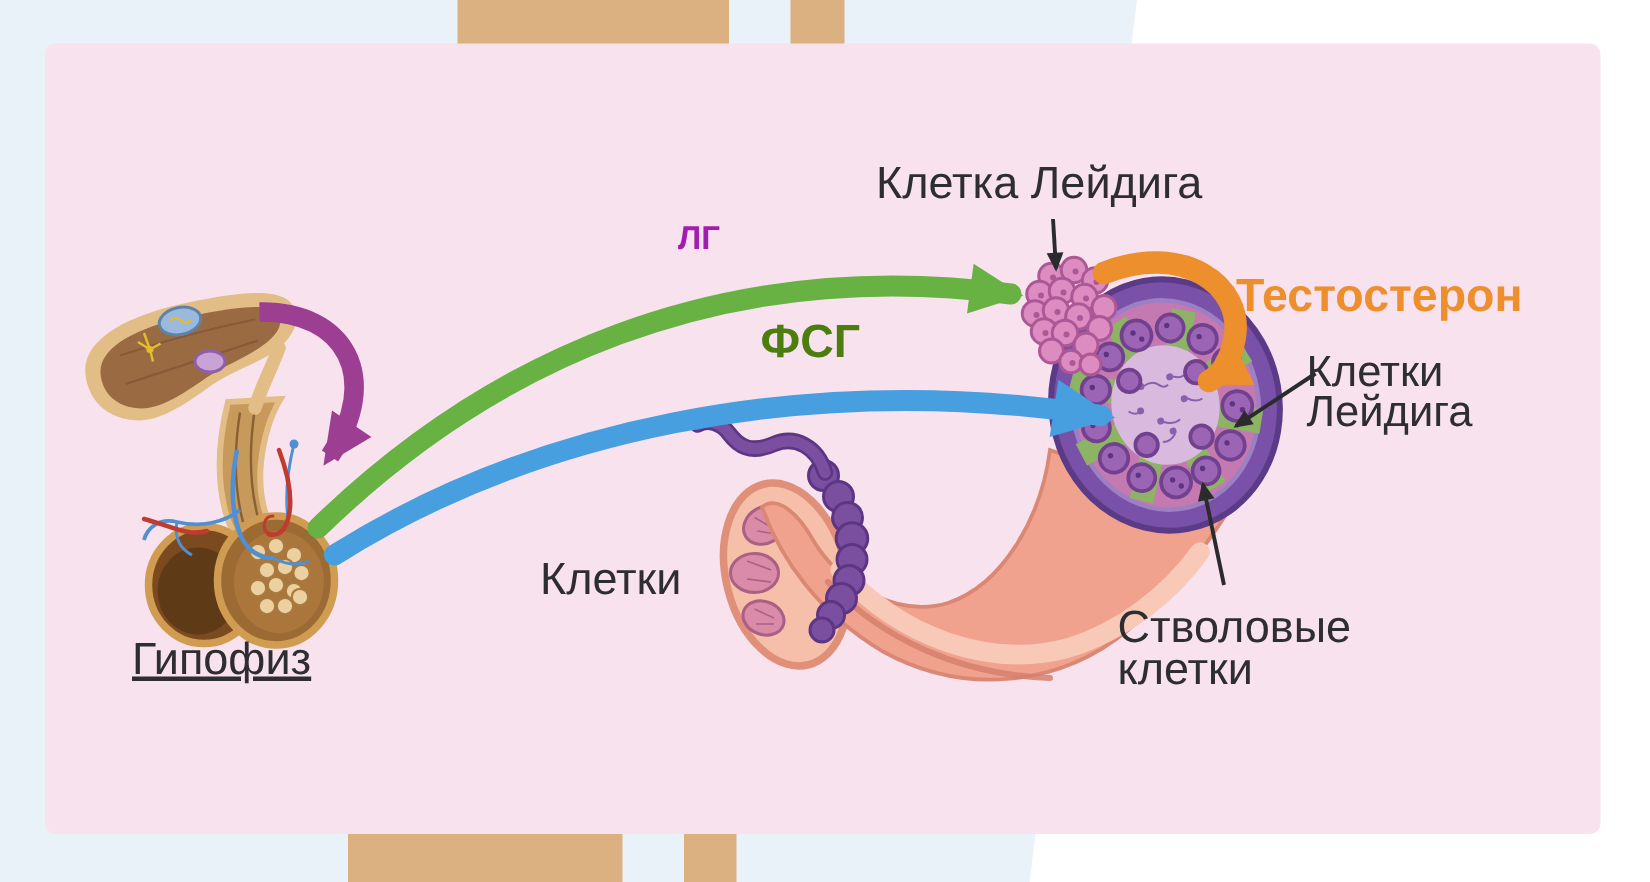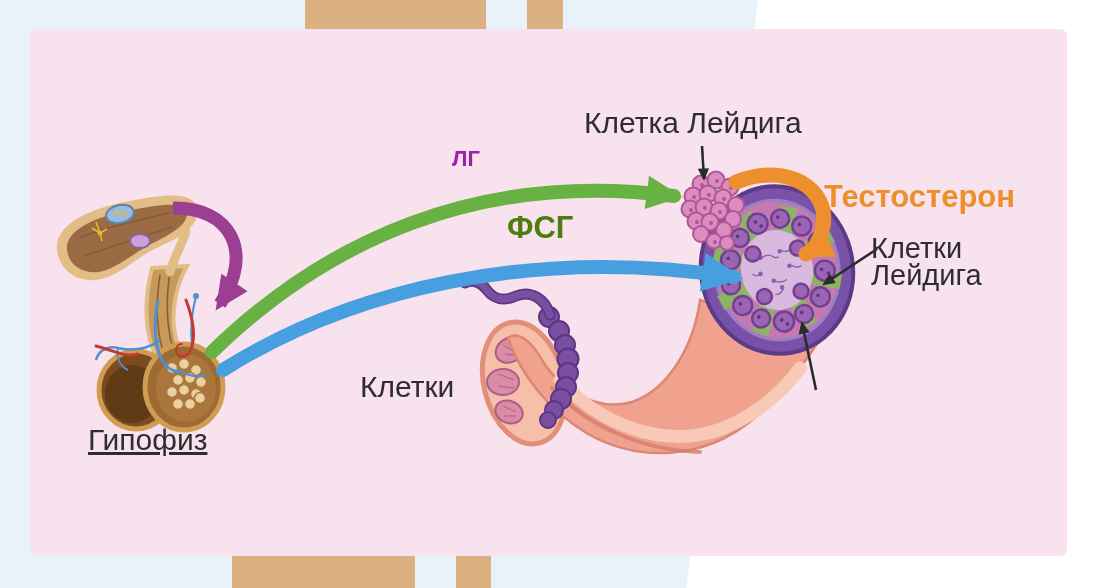--- a/index.html
+++ b/index.html
@@ -255,14 +255,18 @@
 
   <div class="lbl lbl-pituitary">Гипофиз</div>
   <div class="lbl lbl-lh">ЛГ</div>
   <div class="lbl lbl-fsh">ФСГ</div>
   <div class="lbl lbl-leydig">Клетка Лейдига</div>
   <div class="lbl lbl-testosterone">Тестостерон</div>
   <div class="lbl center lbl-sertoli">
     <span class="ln">Клетки</span>
     <span class="ln">Лейдига</span>
   </div>
+  <div class="lbl center lbl-stem">
+    <span class="ln">Стволовые</span>
+    <span class="ln">клетки</span>
+  </div>
   <div class="lbl lbl-testis">Клетки</div>
 </div>
 
 </body></html>

